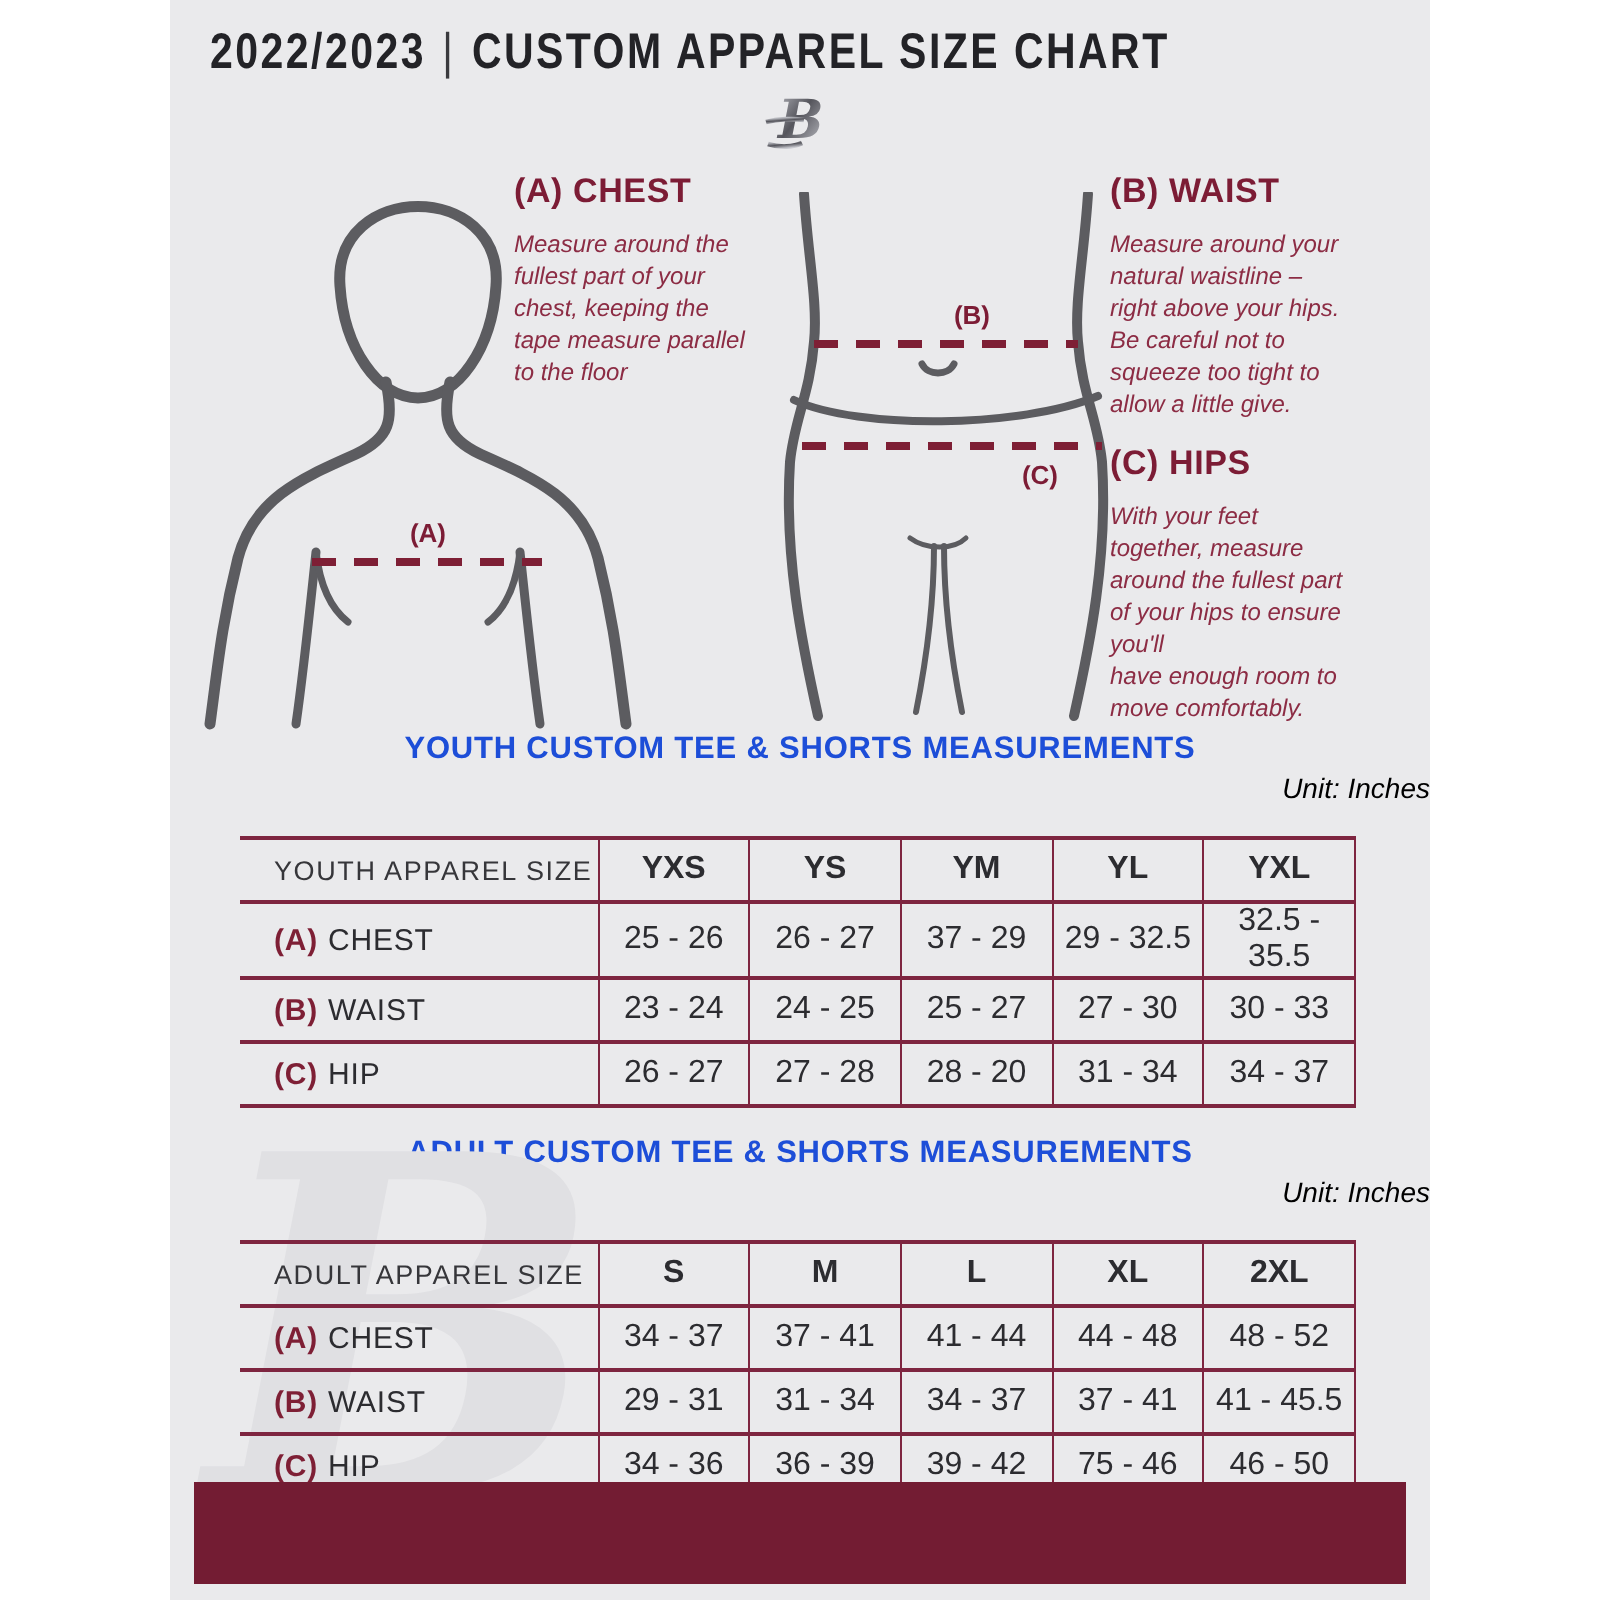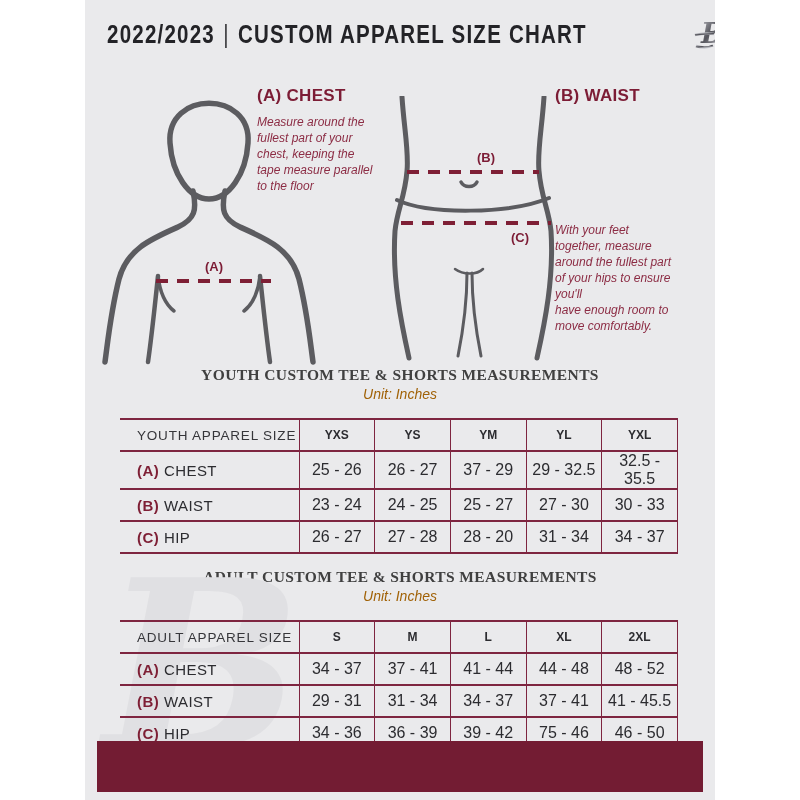--- a/index.html
+++ b/index.html
@@ -3,53 +3,54 @@
 <meta charset="utf-8">
 <style>
   * { margin:0; padding:0; box-sizing:border-box; }
   html,body { width:100%; background:#ffffff; font-family:"Liberation Sans", sans-serif; }
   .page{
     position:relative; width:630px; height:800px; margin:0 auto;
     background:#eaeaec; overflow:hidden;
   }
   
   .hdr{
-    position:absolute; top:1px; left:0; right:0; height:66px;
+    position:absolute; top:12px; left:0; right:0; height:66px;
     display:flex; align-items:center; justify-content:space-between;
     padding:0 26px 0 22px;
+    flex-direction:column;
   }
   .hdr-title{
     display:inline-block; transform:scaleX(.82); transform-origin:left center;
     font-size:25px; font-weight:bold; color:#232327; letter-spacing:1.5px; white-space:nowrap;
   }
   .hdr-title .pipe{ font-weight:normal; color:#3a3a3e; padding:0 10px; }
   .brand{ display:flex; align-items:center; gap:12px; }
   
   .fig{ position:absolute; }
   .instr{ position:absolute; }
   .instr h2{ font-size:17px; font-weight:bold; color:#7c1c35; letter-spacing:.3px; margin-bottom:8px; }
   .instr p{ font-size:12px; font-style:italic; color:#8c2c44; line-height:1.34; white-space:pre-line; }
   
   .tables-flow{ position:absolute; top:366px; left:0; right:0; }
-  .tbl-title{ text-align:center; font-size:15.5px; font-weight:bold; color:#404040; letter-spacing:.4px;font-family:Liberation Serif, serif; }
-  .tbl-sub{ text-align:center; font-size:14px; font-style:italic; color:#a16207; margin:2px 0 4px; }
+  .tbl-title{ text-align:center; font-size:15.5px; font-weight:bold; color:#1d4ed8; letter-spacing:.4px; }
+  .tbl-sub{ text-align:right; font-size:14px; font-style:italic; color:#000000; margin:2px 0 4px; }
   table.size-table{
     border-collapse:collapse; width:558px; margin:16px auto 0 35px; table-layout:fixed;
     position:relative; z-index:2;
   }
   .size-table col.c-label{ width:179px; }
   .size-table th, .size-table td{
     height:32px; border-top:2px solid #7e2540; border-bottom:2px solid #7e2540;
     text-align:center; vertical-align:middle; font-size:16px; color:#2c2c30;
   }
   .size-table th.lbl-head{
     text-align:left; padding-left:17px; font-weight:normal; font-size:13.5px;
     color:#36363a; letter-spacing:.8px;
   }
-  .size-table th.size-head{ font-weight:bold; font-size:12px; }
+  .size-table th.size-head{ font-weight:bold; font-size:16px; }
   .size-table td.row-label{ text-align:left; padding-left:17px; font-size:15px; letter-spacing:.4px; }
   .size-table td.row-label .pfx{ color:#7e1f35; font-weight:bold; margin-right:5px; }
   .size-table .vline{ border-left:1.5px solid #7e2540; }
   .size-table .vline-r{ border-right:1.5px solid #7e2540; }
   
   .watermark{
     position:absolute; left:18px; top:548px; z-index:1;
     font-family:"DejaVu Serif", serif; font-style:italic; font-weight:bold;
     font-size:235px; line-height:1; color:#e0e0e3; user-select:none;
   }
@@ -115,22 +116,29 @@
   <div class="instr" style="left:172px; top:86px; width:146px;">
     <h2>(A) CHEST</h2>
     <p>Measure around the
 fullest part of your
 chest, keeping the
 tape measure parallel
 to the floor</p>
   </div>
   <div class="instr" style="left:470px; top:86px; width:156px;">
     <h2>(B) WAIST</h2>
+    <p>Measure around your
+natural waistline –
+right above your hips.
+Be careful not to
+squeeze too tight to
+allow a little give.</p>
   </div>
   <div class="instr" style="left:470px; top:222px; width:162px;">
+    <h2>(C) HIPS</h2>
     <p>With your feet
 together, measure
 around the fullest part
 of your hips to ensure
 you'll
 have enough room to
 move comfortably.</p>
   </div>
 
   <div class="watermark">B</div>

